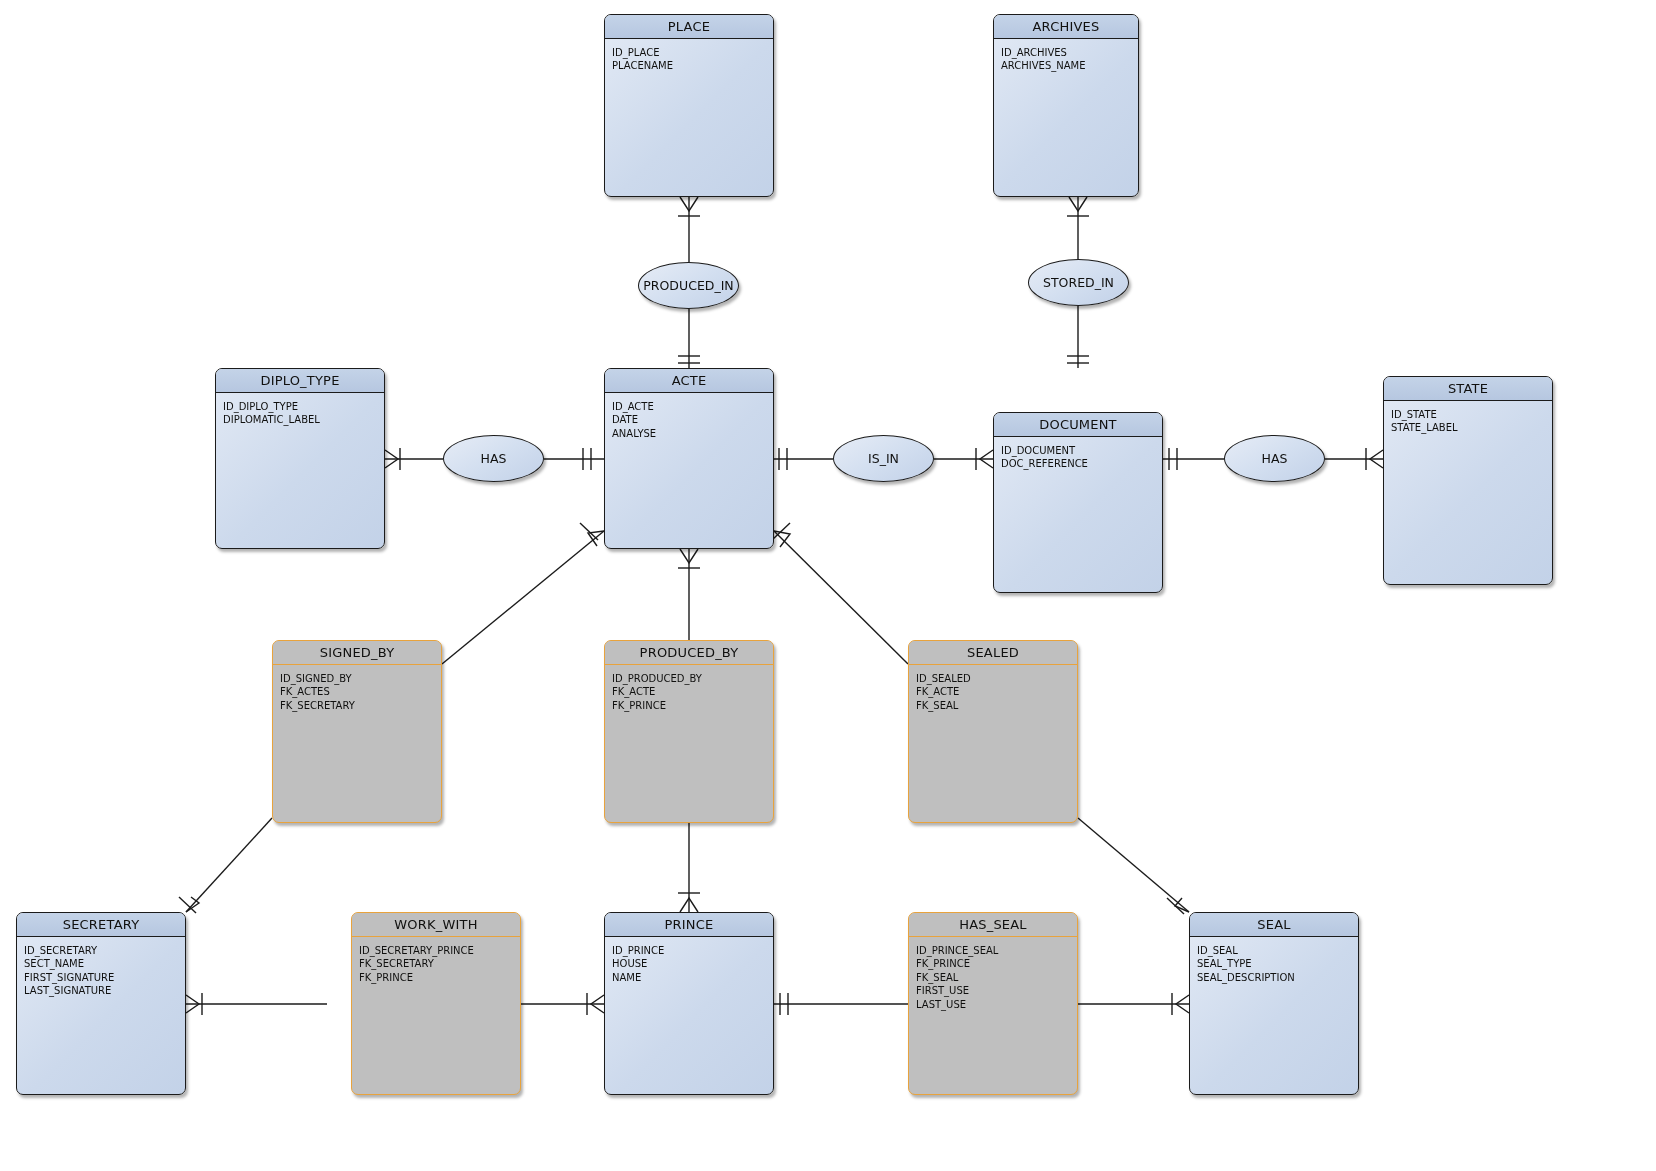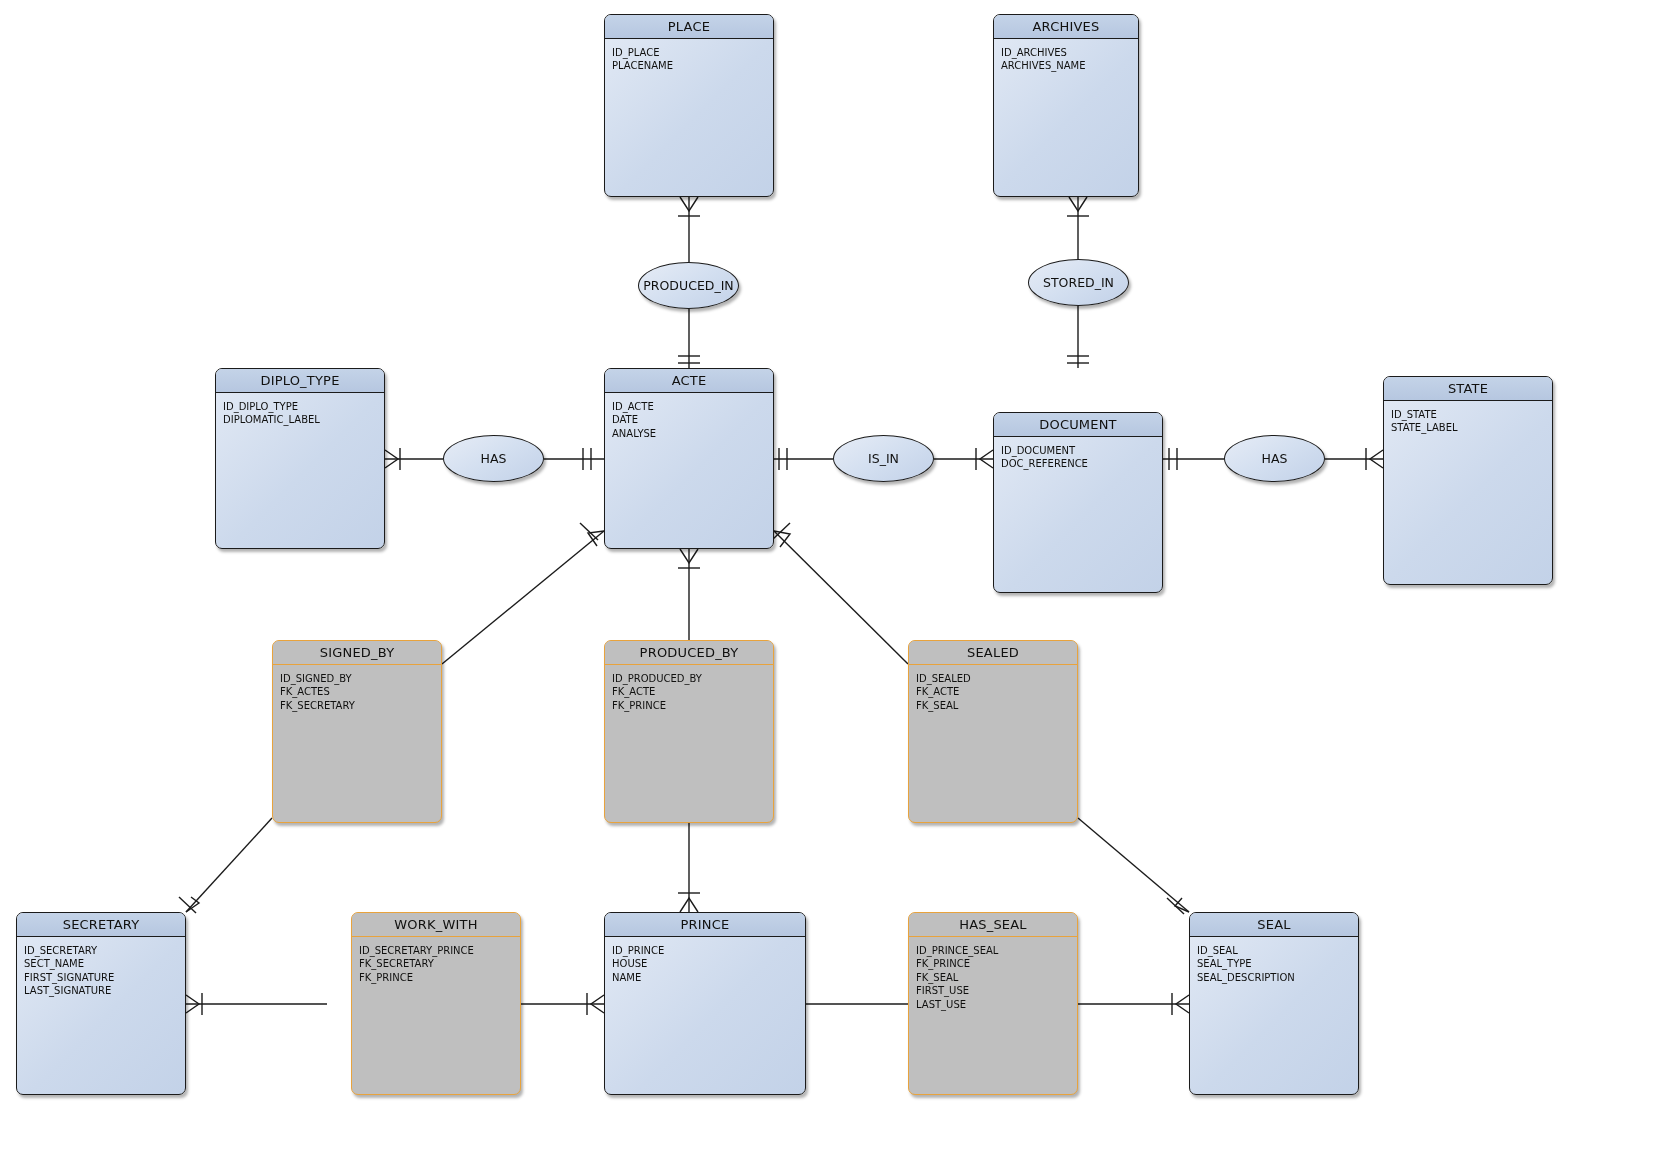--- a/index.html
+++ b/index.html
@@ -249,21 +249,21 @@
       </div>
     </div>
     <div class="node junction" style="left: 327px; top: 912px; width: 170px; height: 183px; margin-left: 24px;">
       <div class="nhead">WORK_WITH</div>
       <div class="nbody">
         <div class="attr">ID_SECRETARY_PRINCE</div>
         <div class="attr">FK_SECRETARY</div>
         <div class="attr">FK_PRINCE</div>
       </div>
     </div>
-    <div class="node entity" style="left: 604px; top: 912px; width: 202px; height: 183px;">
+    <div class="node entity" style="left: 604px; top: 912px; width: 170px; height: 183px;">
       <div class="nhead">PRINCE</div>
       <div class="nbody">
         <div class="attr">ID_PRINCE</div>
         <div class="attr">HOUSE</div>
         <div class="attr">NAME</div>
       </div>
     </div>
     <div class="node junction" style="left: 908px; top: 912px; width: 170px; height: 183px;">
       <div class="nhead">HAS_SEAL</div>
       <div class="nbody">

